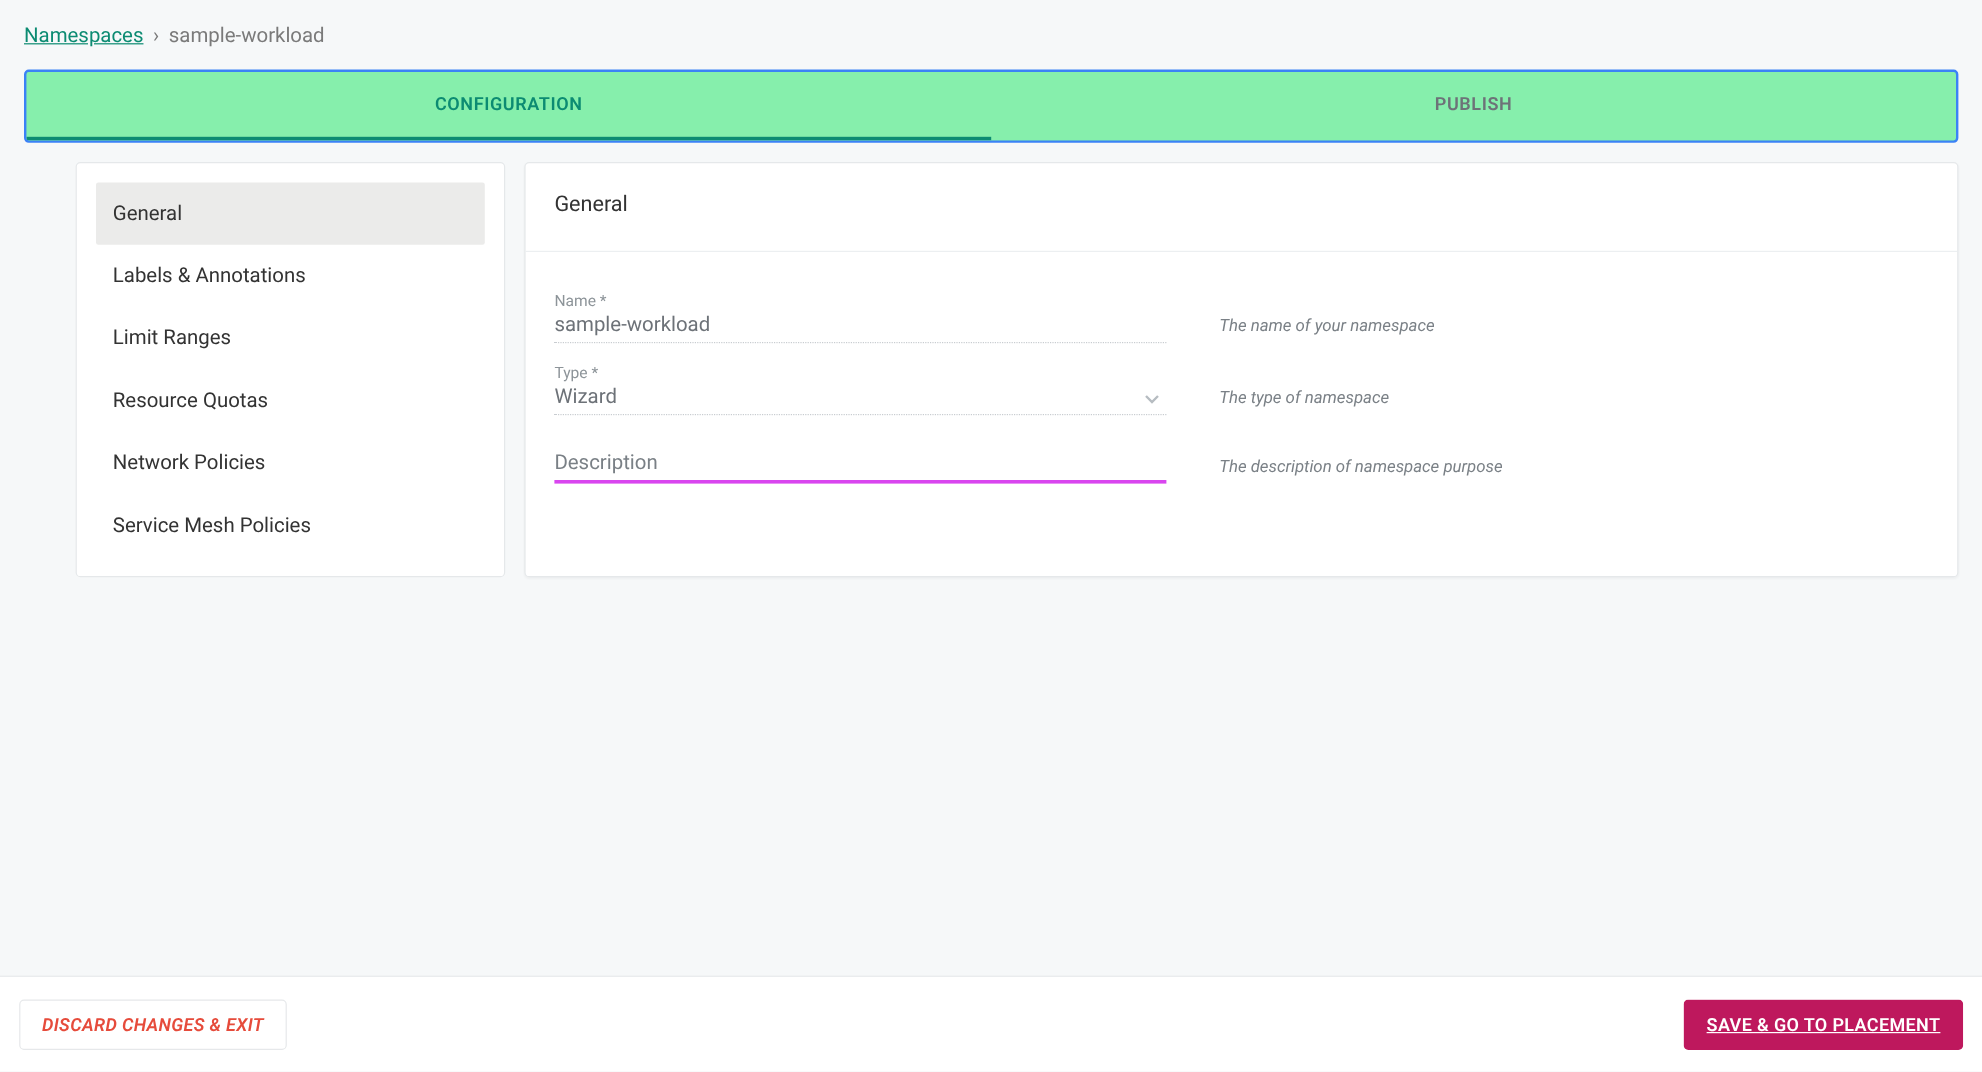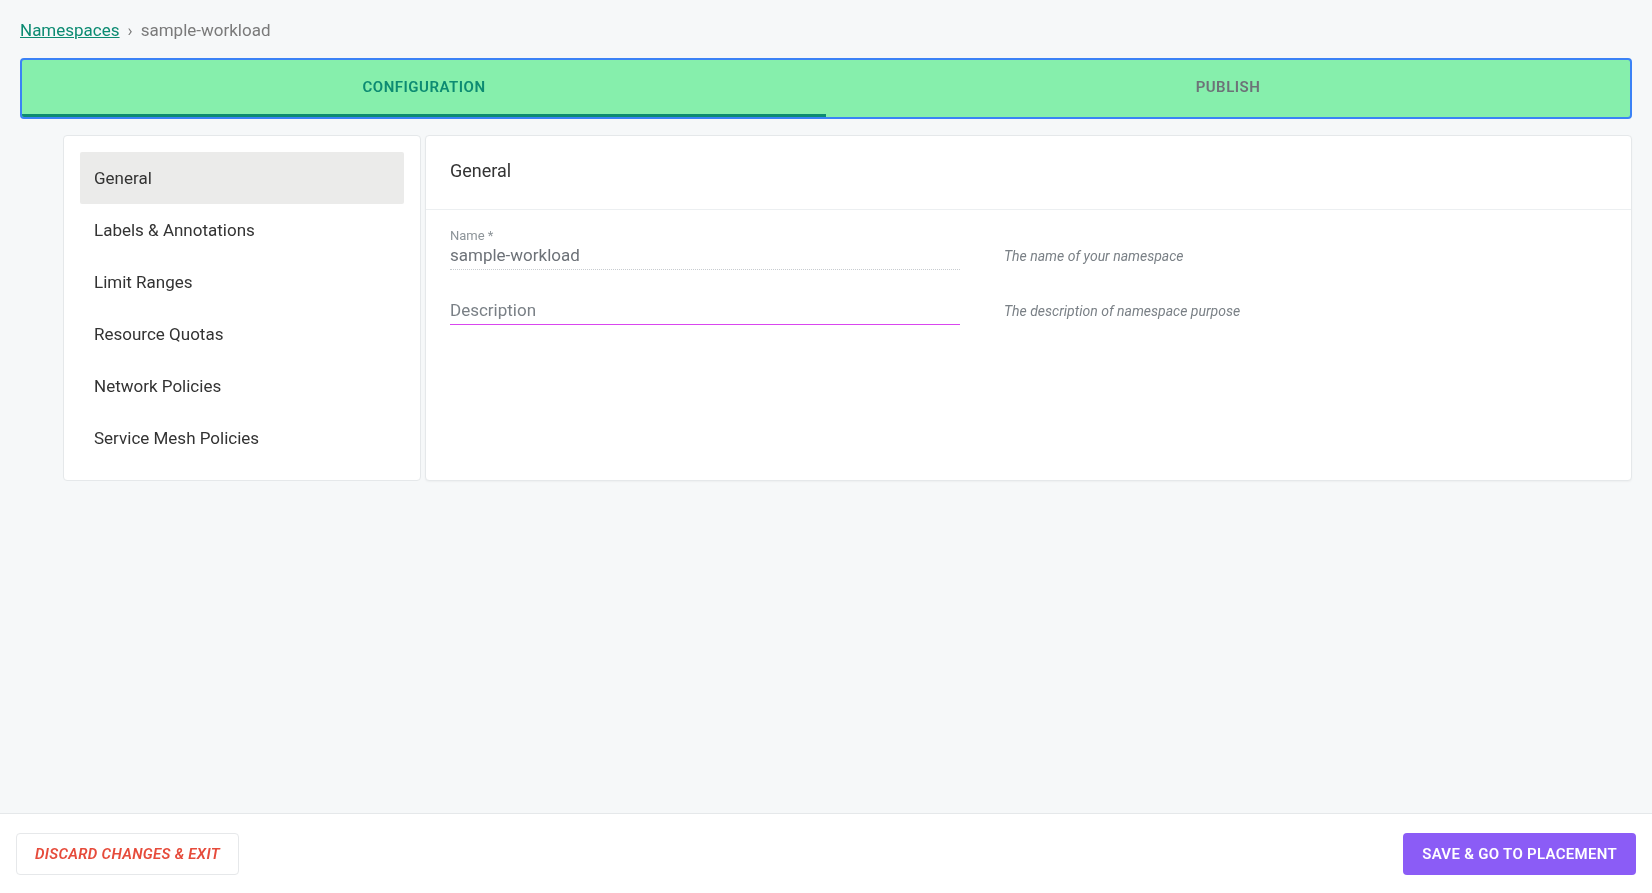--- a/index.html
+++ b/index.html
@@ -49,21 +49,21 @@
       color:#6d7278;
       cursor:pointer;
       border-bottom:3px solid transparent;
     }
     .tab.active {
       color:#0c8b72;
       border-bottom-color:#0c8b72;
     }
     .body {
       display:flex;
-      gap:4px;
+      gap:16px;
       margin-top:16px;
       padding-left:43px;
     }
     .sidebar {
       width:358px;
       background:#fff;
       border:1px solid #e5e8ea;
       border-radius:4px;
       padding:16px;
     }
@@ -90,31 +90,31 @@
       font-size:18px;
       color:#333;
       border-bottom:1px solid #eceff1;
     }
     .panel-body {
       padding:16px 24px 28px 24px;
     }
     .field-row {
       display:flex;
       align-items:flex-end;
-      margin-top:2px;
+      margin-top:18px;
       gap:44px;
     }
     .field {
       width:510px;
       position:relative;
       border-bottom:1px dotted #c8ccd0;
       padding-bottom:4px;
     }
     .field.solid {
-      border-bottom:1px solid #d946ef;
+      border-bottom:3px solid #d946ef;
     }
     .field-label {
       font-size:13px;
       color:#8d9499;
     }
     .field-value {
       font-size:17px;
       color:#6d7278;
       margin-top:2px;
     }
@@ -155,22 +155,23 @@
       background:transparent;
       font-family:inherit;
     }
     .btn.discard {
       color:#e64b3b;
       border-color:#e6e8ea;
       background:#fff;
       font-style:italic;
     }
     .btn.primary {
-      background:#8b5cf6;
+      background:#be185d;
       color:#fff;
+      text-decoration:underline;
     }
   </style>
 </head>
 <body>
 
 <div class="page">
   <div class="breadcrumb">
     <a href="#">Namespaces</a>
     <span class="sep">›</span>
     <span class="current">sample-workload</span>
@@ -196,20 +197,32 @@
       <div class="panel-body">
 
         <div class="field-row">
           <div class="field">
             <div class="field-label">Name *</div>
             <div class="field-value">sample-workload</div>
           </div>
           <div class="hint">The name of your namespace</div>
         </div>
 
+        <div class="field-row">
+          <div class="field">
+            <div class="field-label">Type *</div>
+            <div class="field-value">Wizard</div>
+            <span class="chevron">
+              <svg width="12" height="8" viewBox="0 0 12 8">
+                  <path d="M1 1l5 5 5-5" fill="none" stroke="#b6bcc1" stroke-width="2"></path>
+                </svg>
+            </span>
+          </div>
+          <div class="hint">The type of namespace</div>
+        </div>
 
         <div class="field-row" style="margin-top:28px;">
           <div class="field solid">
             <div class="field-value placeholder">Description</div>
           </div>
           <div class="hint">The description of namespace purpose</div>
         </div>
 
       </div>
     </div>

